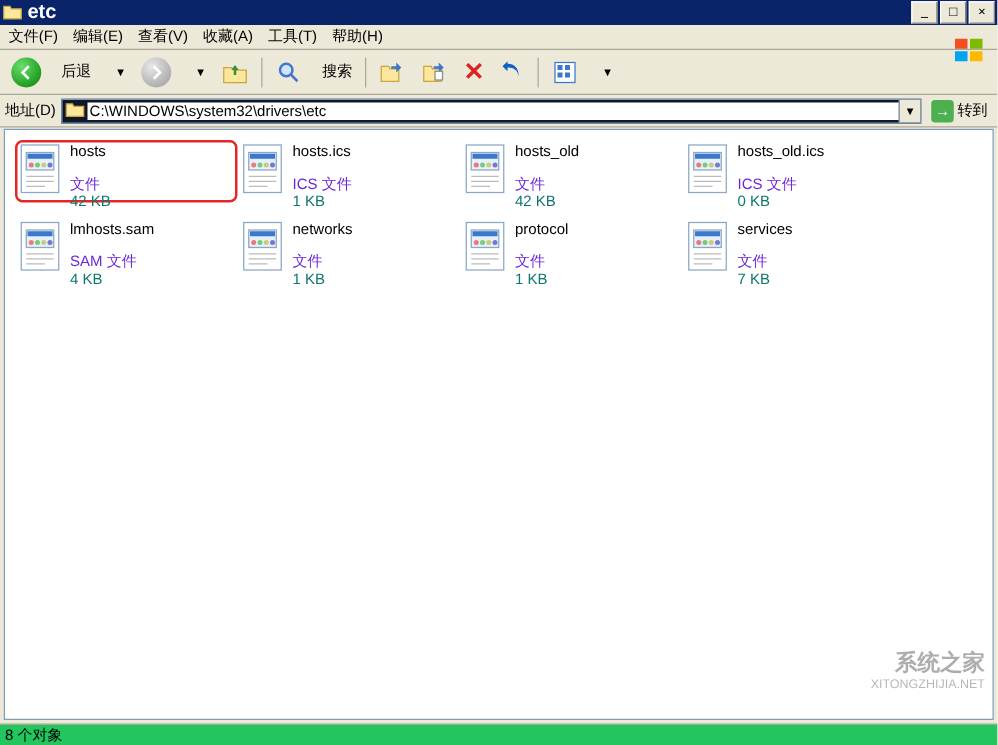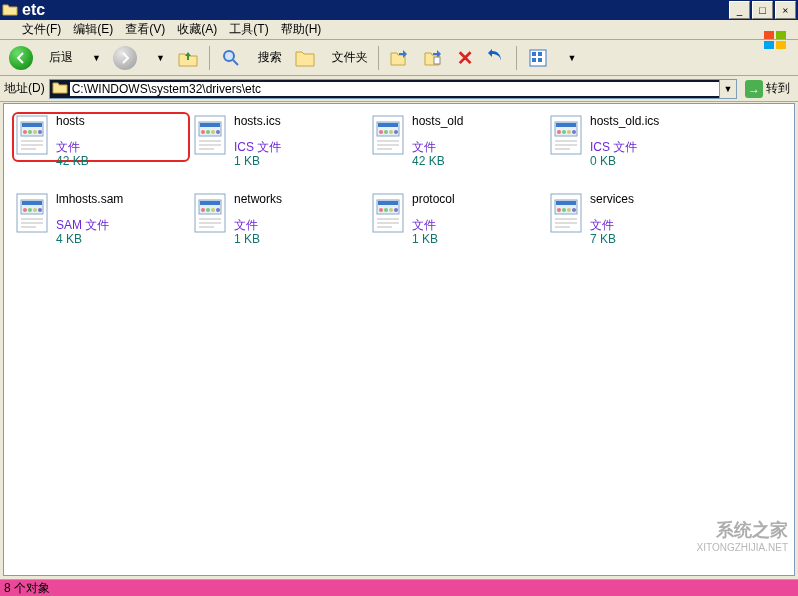--- a/index.html
+++ b/index.html
@@ -6,21 +6,21 @@
 body { font-family: "SimSun", "宋体", Tahoma, sans-serif; font-size: 12px; background: #ece9d8; width: 798px; height: 596px; overflow: hidden; position: relative; }
 
 
 .titlebar { background: linear-gradient(to bottom, #0a246a 0%, #0a246a 50%, #66aef7 100%); background: #0a246a; height: 20px; display: flex; align-items: center; color: white; padding: 0 2px; }
 .titlebar-icon { width: 16px; height: 16px; margin-right: 4px; display: inline-flex; align-items: center; justify-content: center; }
 .titlebar-text { flex: 1; font-size: 16px; font-weight: bold; }
 .winbtns { display: flex; gap: 0; }
 .winbtn { width: 21px; height: 18px; background: #ece9d8; border: 1px solid #808080; border-top-color: #fff; border-left-color: #fff; display: flex; align-items: center; justify-content: center; font-family: Tahoma; font-size: 11px; font-weight: bold; color: #000; margin-left: 2px; }
 
 
-.menubar { background: #ece9d8; height: 20px; display: flex; align-items: center; border-bottom: 1px solid #aca899; padding: 0 16px; }
+.menubar { background: #ece9d8; height: 20px; display: flex; align-items: center; border-bottom: 1px solid #aca899; padding: 0 1px; }
 .menuitem { padding: 2px 6px; cursor: default; }
 .logo-right { position: absolute; right: 2px; top: 22px; width: 38px; height: 38px; display:flex; align-items:center; justify-content:center; }
 
 
 .toolbar { background: #ece9d8; height: 36px; display: flex; align-items: center; border-bottom: 1px solid #aca899; padding: 0 4px; gap: 2px; }
 .toolbtn { height: 30px; display: flex; align-items: center; padding: 0 4px; border: 1px solid transparent; gap: 16px; }
 .tb-sep { width: 1px; height: 24px; background: #aca899; margin: 0 3px; }
 .tb-dropdown-arrow { margin-left: 3px; font-size: 9px; color: #000; }
 
 .nav-back { width: 24px; height: 24px; border-radius: 50%; background: radial-gradient(circle at 35% 30%, #6cde6c, #2aa72a 60%, #1a7a1a); display: flex; align-items: center; justify-content: center; color: #fff; }
@@ -36,31 +36,31 @@
 .addressbar { background: #ece9d8; height: 26px; display: flex; align-items: center; border-bottom: 1px solid #aca899; padding: 0 4px; gap: 4px; }
 .addr-input-wrap { flex: 1; height: 20px; background: #0f172a; border: 1px solid #7f9db9; display: flex; align-items: center; }
 .addr-folder-icon { width: 16px; height: 16px; margin: 0 2px; }
 .addr-input { flex: 1; border: none; outline: none; font-family: inherit; font-size: 12px; padding: 0 2px; }
 .addr-drop { width: 17px; height: 18px; background: #ece9d8; border-left: 1px solid #7f9db9; display:flex; align-items:center; justify-content:center; font-size:9px; }
 .go-btn { height: 22px; display:flex; align-items:center; padding:0 4px; gap:3px; }
 .go-arrow { width:18px; height:18px; background:#4caf50; border-radius:3px; display:flex; align-items:center; justify-content:center; color:#fff; font-size:12px; }
 
 
 .filepane { background: #fff; position: absolute; left: 3px; right: 3px; top: 103px; bottom: 20px; border: 1px solid #7f9db9; overflow: auto; }
-.filegrid { display: grid; grid-template-columns: repeat(4, 178px); gap: 28px 0; padding: 8px; }
+.filegrid { display: grid; grid-template-columns: repeat(4, 178px); gap: 12px 0; padding: 8px; }
 .fileitem { display: flex; align-items: flex-start; gap: 6px; height: 50px; padding: 2px; }
 .fileitem.highlighted { border: 2px solid #e52626; border-radius: 6px; padding: 0; }
 .fileicon { width: 36px; height: 42px; flex-shrink: 0; }
 .fileinfo { display: flex; flex-direction: column; line-height: 14px; }
 .filename { color: #000; }
 .filetype { color: #6d28d9; margin-top: 12px; }
 .filesize { color: #0f766e; }
 
 
-.statusbar { position: absolute; left: 0; right: 0; bottom: 0; height: 17px; background: #ec4899; border-top: 1px solid #aca899; display: flex; align-items: center; padding: 0 4px; font-size: 12px; }
+.statusbar { position: absolute; left: 0; right: 0; bottom: 0; height: 17px; background: #22c55e; border-top: 1px solid #aca899; display: flex; align-items: center; padding: 0 4px; font-size: 12px; }
 
 
 .watermark { position: absolute; right: 6px; bottom: 22px; opacity: 0.6; text-align: right; font-size: 10px; color: #888; font-family: Arial; margin-left: 14px; }
 .watermark .cn { font-size: 18px; font-weight: bold; color: #777; }
 
 
 .folder-svg { width: 16px; height: 14px; }
 </style>
 </head>
 <body>
@@ -125,28 +125,20 @@
   <span class="tb-sep"></span>
   <div class="toolbtn">
     <span class="search-icon">
       <svg width="20" height="20" viewBox="0 0 20 20">
           <circle cx="8" cy="8" r="5" stroke="#4477cc" stroke-width="2" fill="#cfe4ff"></circle>
           <line x1="12" y1="12" x2="17" y2="17" stroke="#4477cc" stroke-width="2"></line>
         </svg>
     </span>
     <span>搜索</span>
   </div>
-  <div class="toolbtn">
-    <span class="folders-icon">
-      <svg width="22" height="22" viewBox="0 0 22 22">
-          <path d="M2 5h6l2 2h10v12H2z" fill="#fce79c" stroke="#c7a642"></path>
-        </svg>
-    </span>
-    <span>文件夹</span>
-  </div>
   <span class="tb-sep"></span>
   <div class="toolbtn">
     <svg width="22" height="22" viewBox="0 0 22 22">
         <path d="M2 6h6l1 2h7v10H2z" fill="#fce79c" stroke="#c7a642"></path>
         <path d="M14 3l4 4-4 4V8h-4V6h4z" fill="#3b78cc"></path>
       </svg>
   </div>
   <div class="toolbtn">
     <svg width="22" height="22" viewBox="0 0 22 22">
         <path d="M2 6h6l1 2h7v10H2z" fill="#fce79c" stroke="#c7a642"></path>

